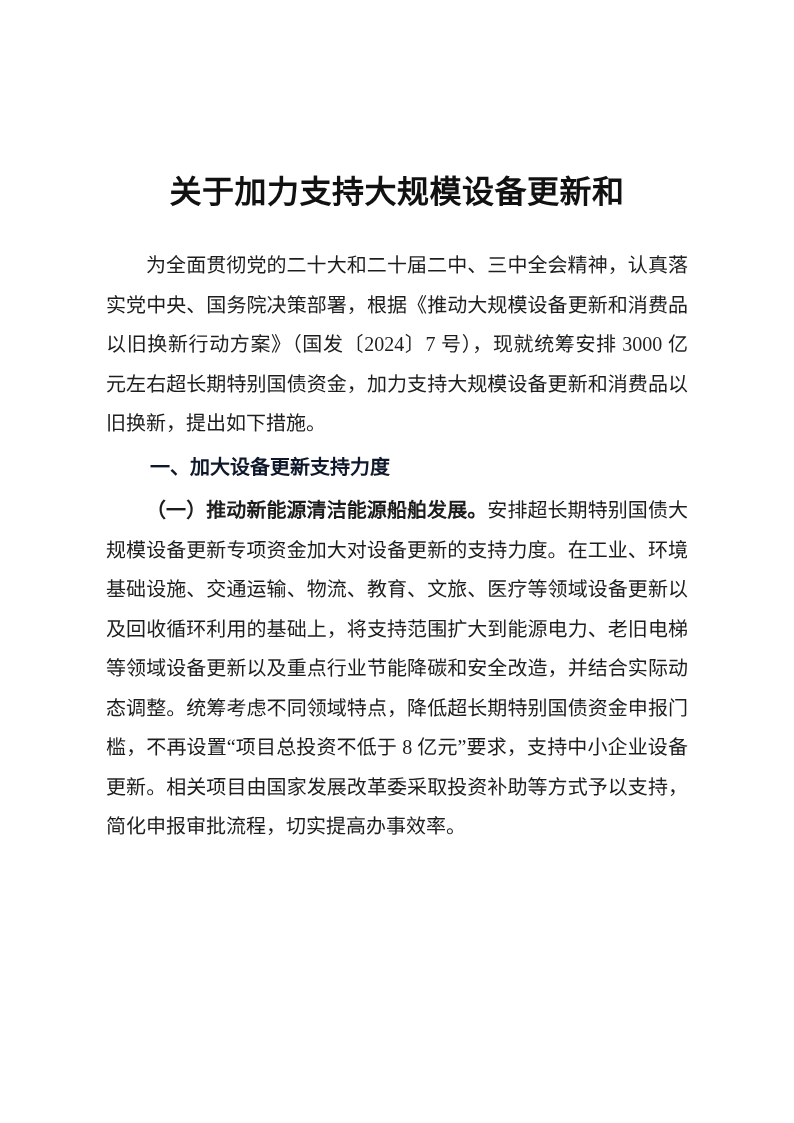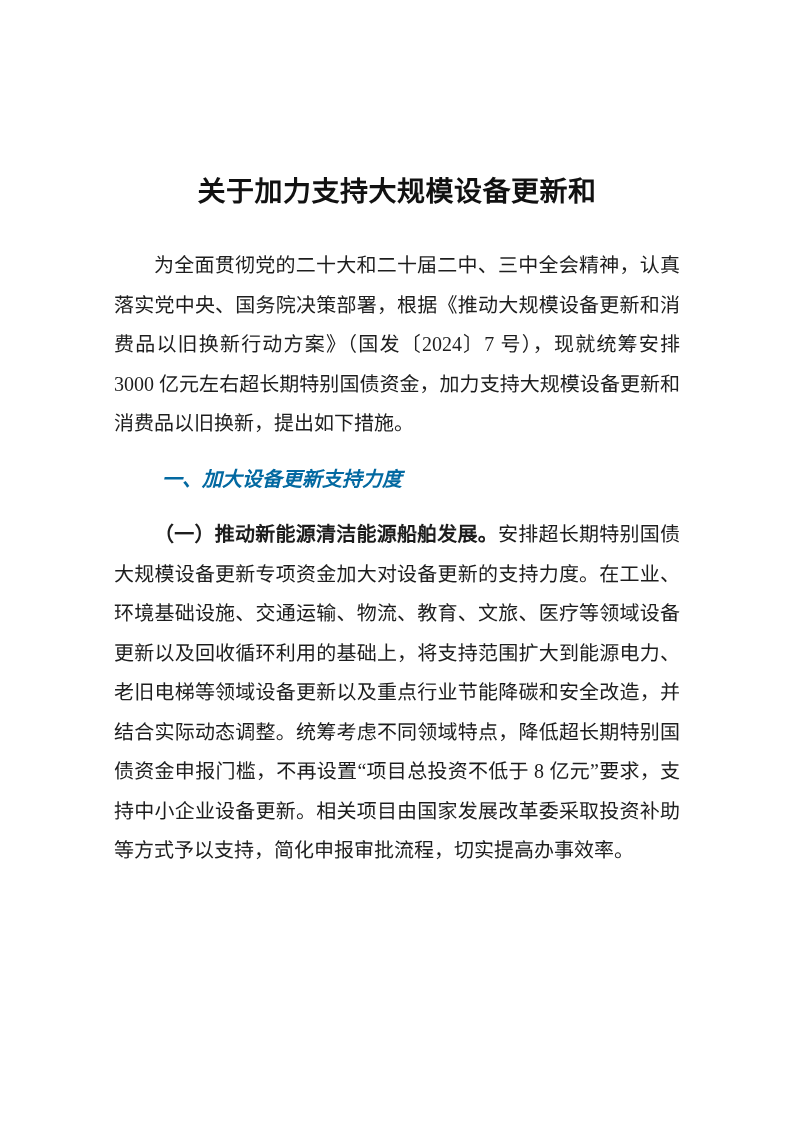--- a/index.html
+++ b/index.html
@@ -18,47 +18,46 @@
   .content {
     position: absolute;
     left: 106px;
     top: 0;
     width: 582px;
   }
   .doc-title {
     margin: 170px 0 32px 0;
     font-family: "Liberation Serif", "DejaVu Serif", serif;
     font-weight: 700;
-    font-size: 28px;
+    font-size: 32px;
     line-height: 44px;
     text-align: center;
     letter-spacing: 0.5px;
     color: #111111;
   }
   .title-line {
     display: block;
   }
   .body-para {
-    margin: 8px;
+    margin: 0;
     font-family: "Liberation Serif", "DejaVu Serif", serif;
     font-size: 20px;
     line-height: 39.5px;
     text-align: justify;
     text-indent: 2em;
     color: #1d1d1d;
   }
   .section-heading {
-    margin: 16px;
+    margin: 4px;
     font-family: "Liberation Sans", "DejaVu Sans", sans-serif;
     font-weight: 700;
     font-size: 20px;
     line-height: 39.5px;
     text-indent: 2em;
-    color: #0369a1;
-    font-style: italic;
+    color: #0f172a;
   }
   .item-lead {
     font-weight: 700;
   }
 </style>
 </head>
 <body>
 
 <div class="page">
   <div class="content">

